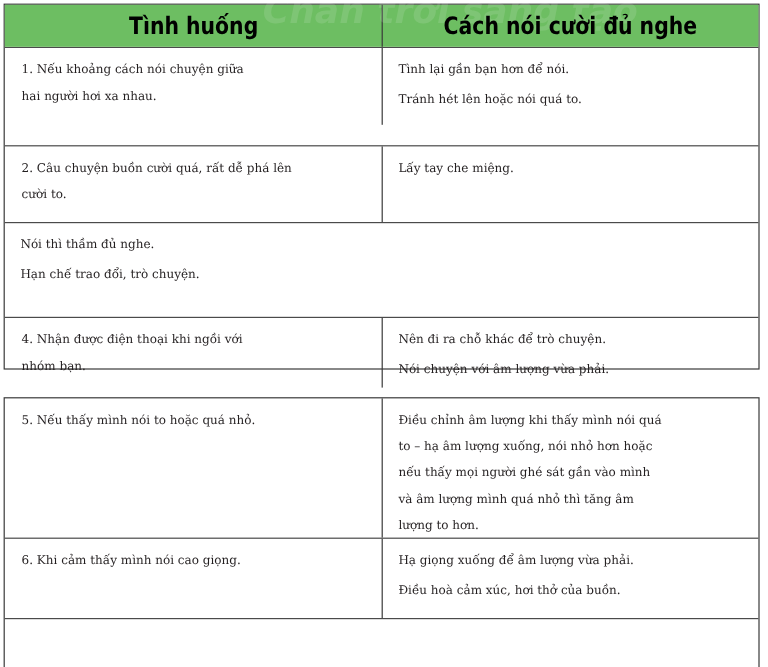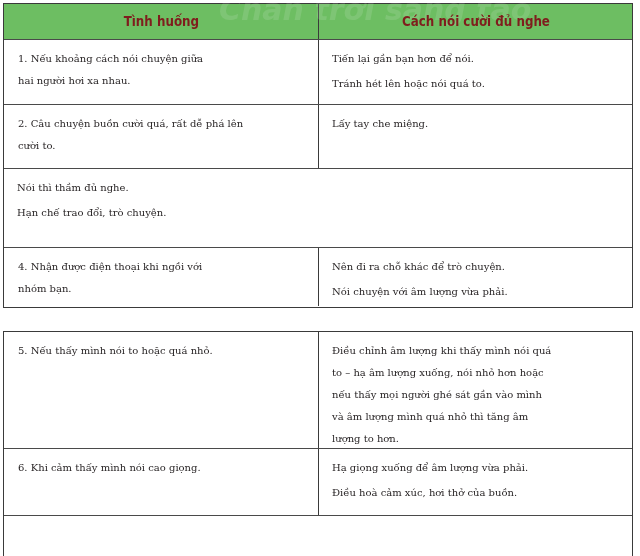--- a/index.html
+++ b/index.html
@@ -17,22 +17,22 @@
     .cell {
       box-sizing: border-box; padding: 8px 14px 0 14px;
       font-size: 10px; line-height: 22px;
     }
     .cell.left { width: 315px; border-right: 1.5px solid #3a3a3a; }
     .cell.right { flex: 1; padding-left: 13px; }
     .cell.right .line { display: block; line-height: 22px; margin-bottom: 3px; }
     .cell.right.para .line { margin-bottom: 0; }
     .hdr { background: #6dbe62; height: 35px; position: relative; }
     .hdr .cell {
-      color: #7f1d1d; font-family: "DejaVu Sans", "Liberation Sans", sans-serif;
-      font-weight: bold; font-size: 14px; text-align: center;
+      color: #000000; font-family: "DejaVu Sans", "Liberation Sans", sans-serif;
+      font-weight: bold; font-size: 20px; text-align: center;
       padding: 0; line-height: 35px; transform: scaleX(0.82);
     }
     .hdr .cell.left { border-right: 1.5px solid #3a3a3a; transform: none; }
     .hdr .cell.left span, .hdr .cell.right span { display: inline-block; transform: scaleX(0.85); }
     .hdr .cell.right { transform: none; }
     .watermark {
       position: absolute; left: 215px; top: -12px; font-size: 30px; font-style: italic; font-weight: bold;
       color: rgba(255,255,255,0.12); font-family: "DejaVu Sans", sans-serif; pointer-events: none;
       white-space: nowrap;
     }
@@ -47,26 +47,26 @@
     <div class="cell left"><span>Tình huống</span></div>
     <div class="cell right"><span>Cách nói cười đủ nghe</span></div>
   </div>
 
   <div class="row" style="height:65px;">
     <div class="cell left">
       <div>1. Nếu khoảng cách nói chuyện giữa</div>
       <div>hai người hơi xa nhau.</div>
     </div>
     <div class="cell right">
-      <span class="line">Tiến lại gần bạn hơn để nói.</span>
+      <span class="line">Tình lại gần bạn hơn để nói.</span>
       <span class="line">Tránh hét lên hoặc nói quá to.</span>
     </div>
   </div>
 
-  <div class="row" style="height:64px;">
+  <div class="row" style="height:64px;margin-top:17px;">
     <div class="cell left">
       <div>2. Câu chuyện buồn cười quá, rất dễ phá lên</div>
       <div>cười to.</div>
     </div>
     <div class="cell right">
       <span class="line">Lấy tay che miệng.</span>
     </div>
   </div>
 
   <div class="row" style="height:79px;">

